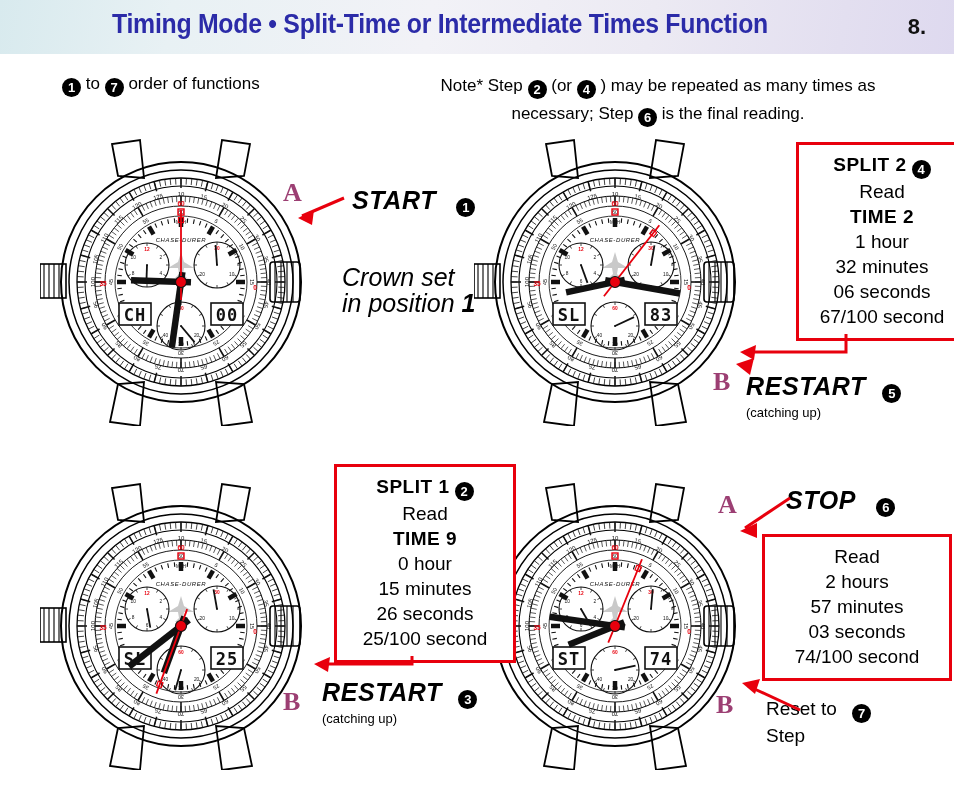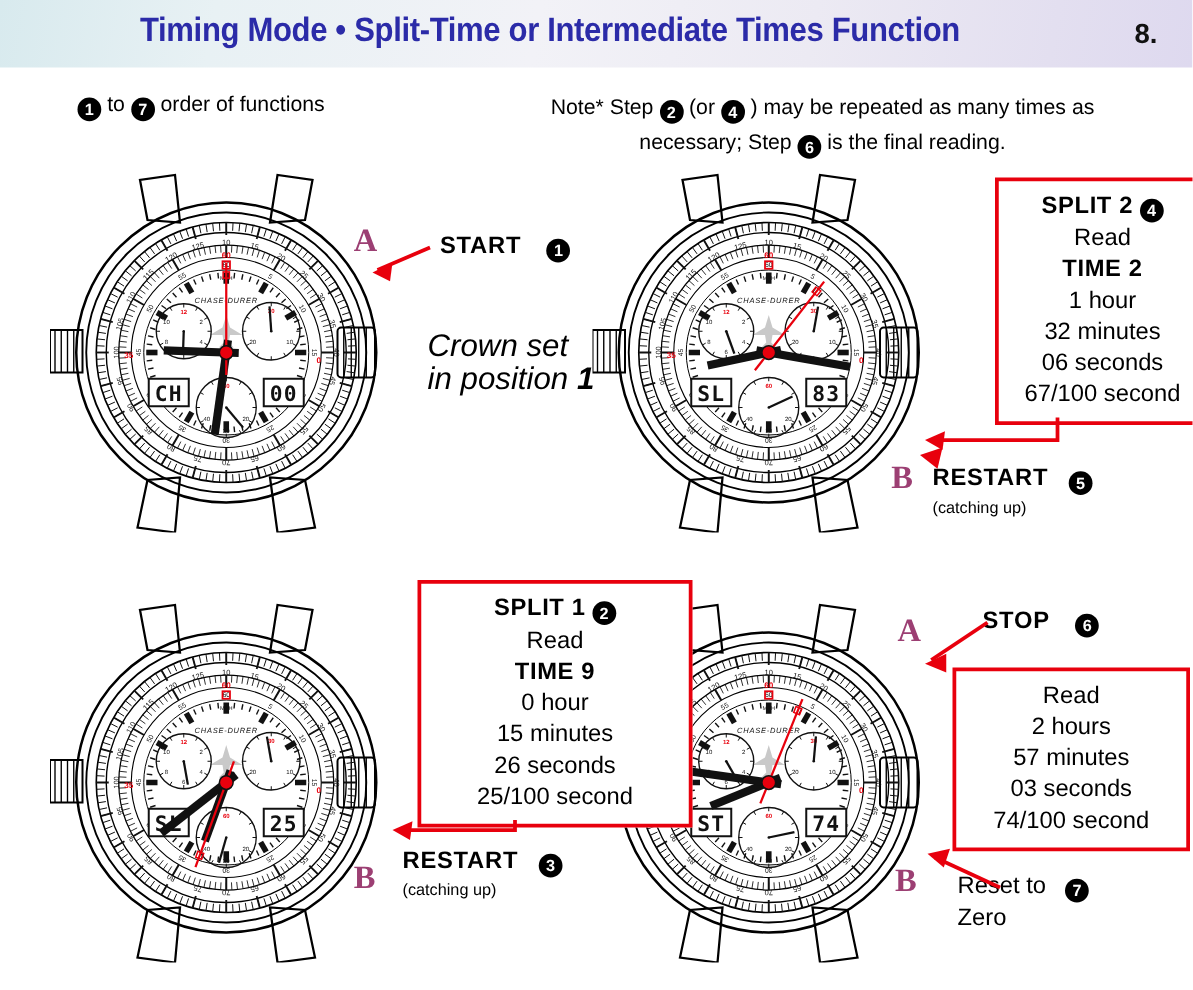--- a/index.html
+++ b/index.html
@@ -88,29 +88,30 @@
     z-index: 6;
   }
   .info-box .hdr {
     font-weight: bold;
     letter-spacing: 0.5px;
     font-size: 19px;
   }
   .info-box .strong { font-weight: bold; letter-spacing: 0.5px; }
 
   #box-split2 { left: 796px; top: 142px; width: 172px; }
-  #box-split1 { left: 334px; top: 464px; width: 220px; }
+  #box-split1 { left: 334px; top: 464px; width: 182px; }
   #box-last   { left: 762px; top: 534px; width: 190px; }
 
   
   .callout { position: absolute; white-space: nowrap; }
   .callout .lbl {
     font-weight: bold;
-    font-size: 19px;
+    font-size: 25px;
     letter-spacing: 0.6px;
+    font-style: italic;
   }
   .callout .sub { font-size: 13px; }
   .pushbtn {
     position: absolute;
     font-family: "Liberation Serif", serif;
     font-weight: bold;
     font-size: 26px;
     color: #9c3f73;
     letter-spacing: 0;
   }
@@ -2168,20 +2169,20 @@
 <div class="callout" style="left:786px; top:486px;">
   <span class="lbl">STOP</span>
   <span class="bubble" style="margin-left:16px">6</span>
 </div>
 
 <div class="callout" style="left:766px; top:696px; font-size:19px; line-height:26px;">
   <div>
     <span>Reset to</span>
     <span class="bubble" style="margin-left:10px">7</span>
   </div>
-  <div>Zero</div>
+  <div>Step</div>
 </div>
 
 <div class="pushbtn" style="left:283px; top:178px;">A</div>
 <div class="pushbtn" style="left:713px; top:367px;">B</div>
 <div class="pushbtn" style="left:718px; top:490px;">A</div>
 <div class="pushbtn" style="left:283px; top:687px;">B</div>
 <div class="pushbtn" style="left:716px; top:690px;">B</div>
 
 </body></html>

